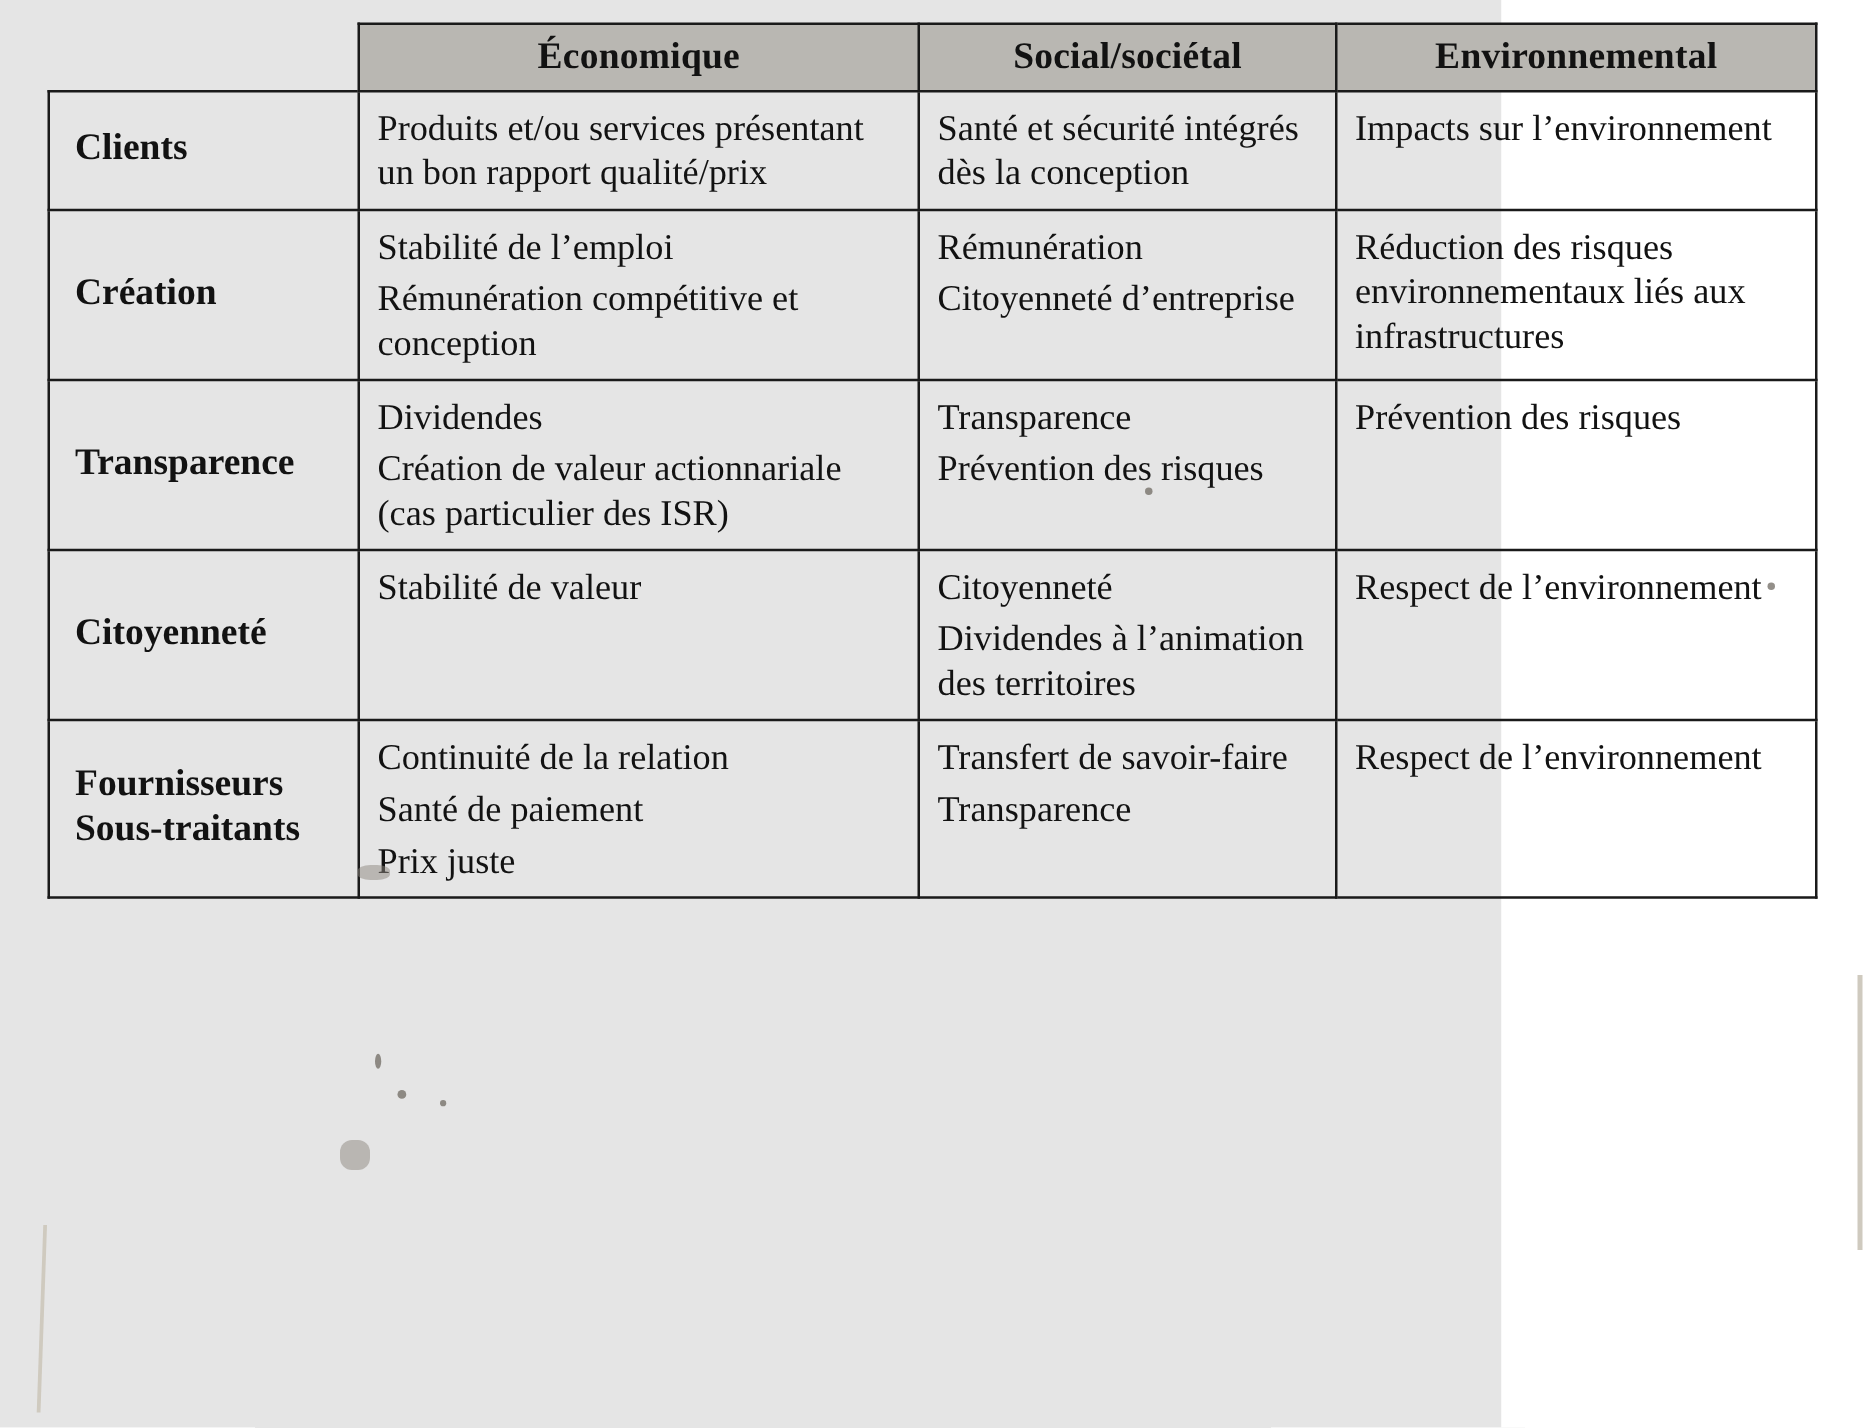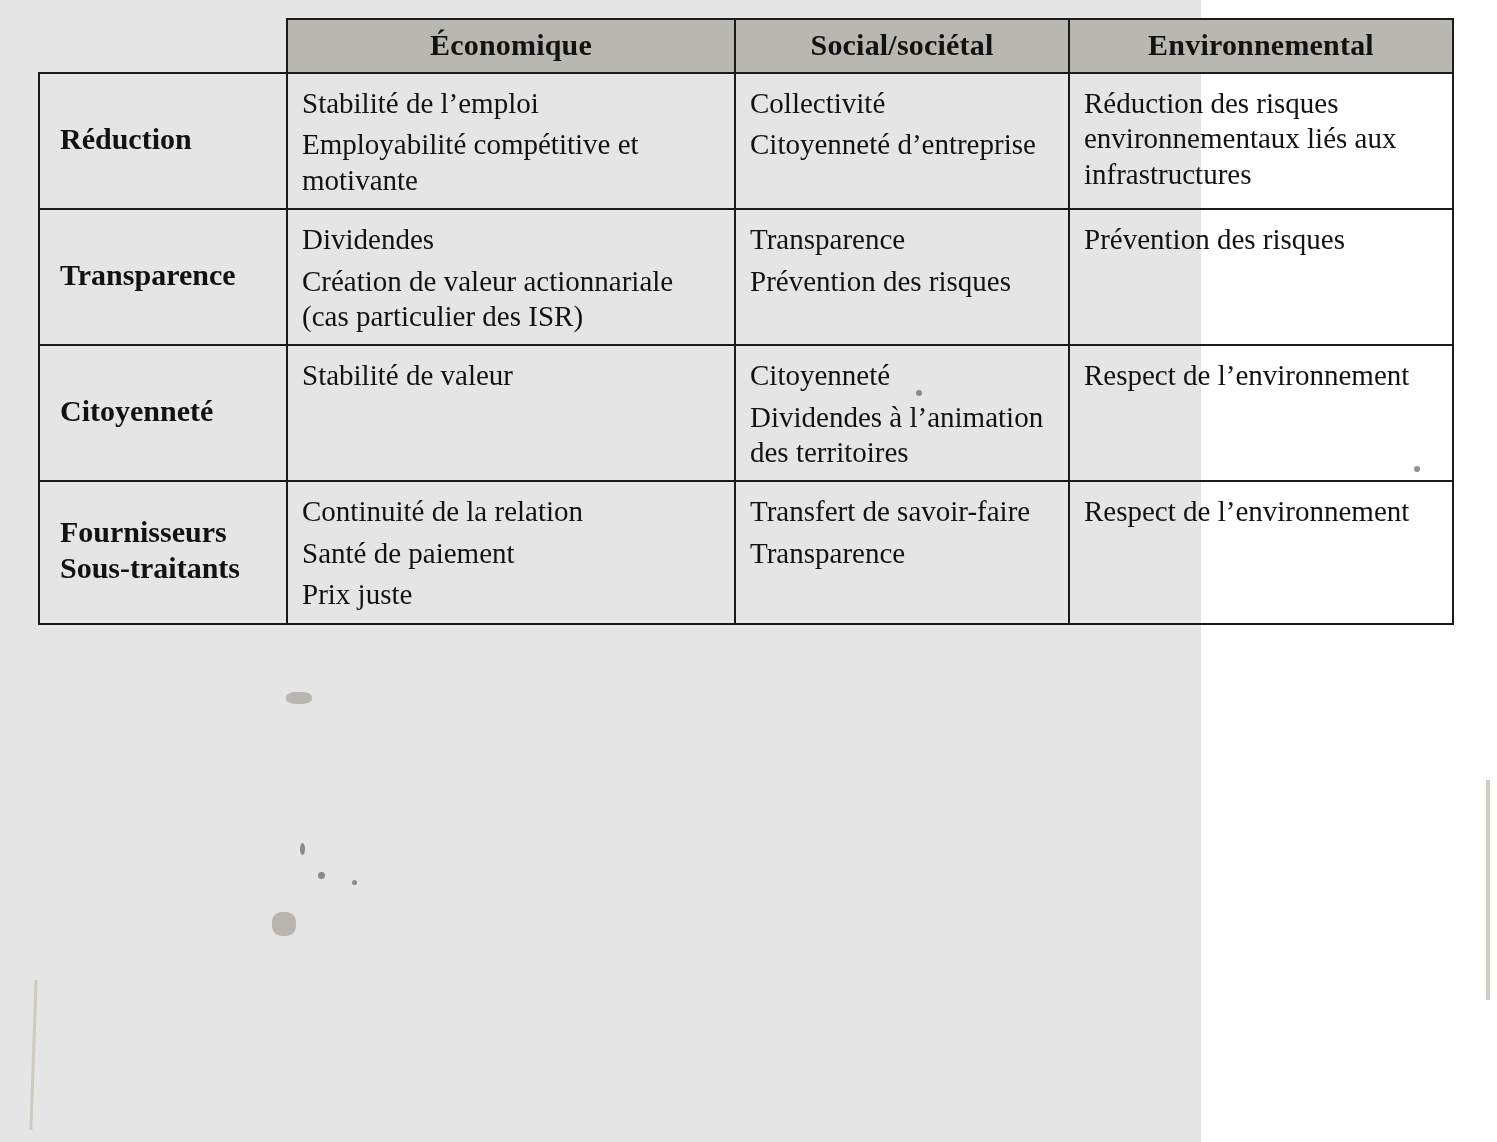--- a/index.html
+++ b/index.html
@@ -113,29 +113,41 @@
     <thead>
       <tr>
         <th class="corner"></th>
         <th>Économique</th>
         <th>Social/sociétal</th>
         <th>Environnemental</th>
       </tr>
     </thead>
     <tbody>
 
-
-      <tr>
-        <td class="rowhead">Réduction</td>
+      <tr>
+        <td class="rowhead">Clients</td>
+        <td class="content tight">
+          <p>Produits et/ou services présentant un bon rapport qualité/prix</p>
+        </td>
+        <td class="content tight">
+          <p>Santé et sécurité intégrés dès la conception</p>
+        </td>
+        <td class="content tight">
+          <p>Impacts sur l’environnement</p>
+        </td>
+      </tr>
+
+      <tr>
+        <td class="rowhead">Création</td>
         <td class="content">
           <p>Stabilité de l’emploi</p>
-          <p>Employabilité compétitive et motivante</p>
-        </td>
-        <td class="content">
-          <p>Collectivité</p>
+          <p>Rémunération compétitive et conception</p>
+        </td>
+        <td class="content">
+          <p>Rémunération</p>
           <p>Citoyenneté d’entreprise</p>
         </td>
         <td class="content tight">
           <p>Réduction des risques environnementaux liés aux infrastructures</p>
         </td>
       </tr>
 
       <tr>
         <td class="rowhead">Transparence</td>
         <td class="content">

